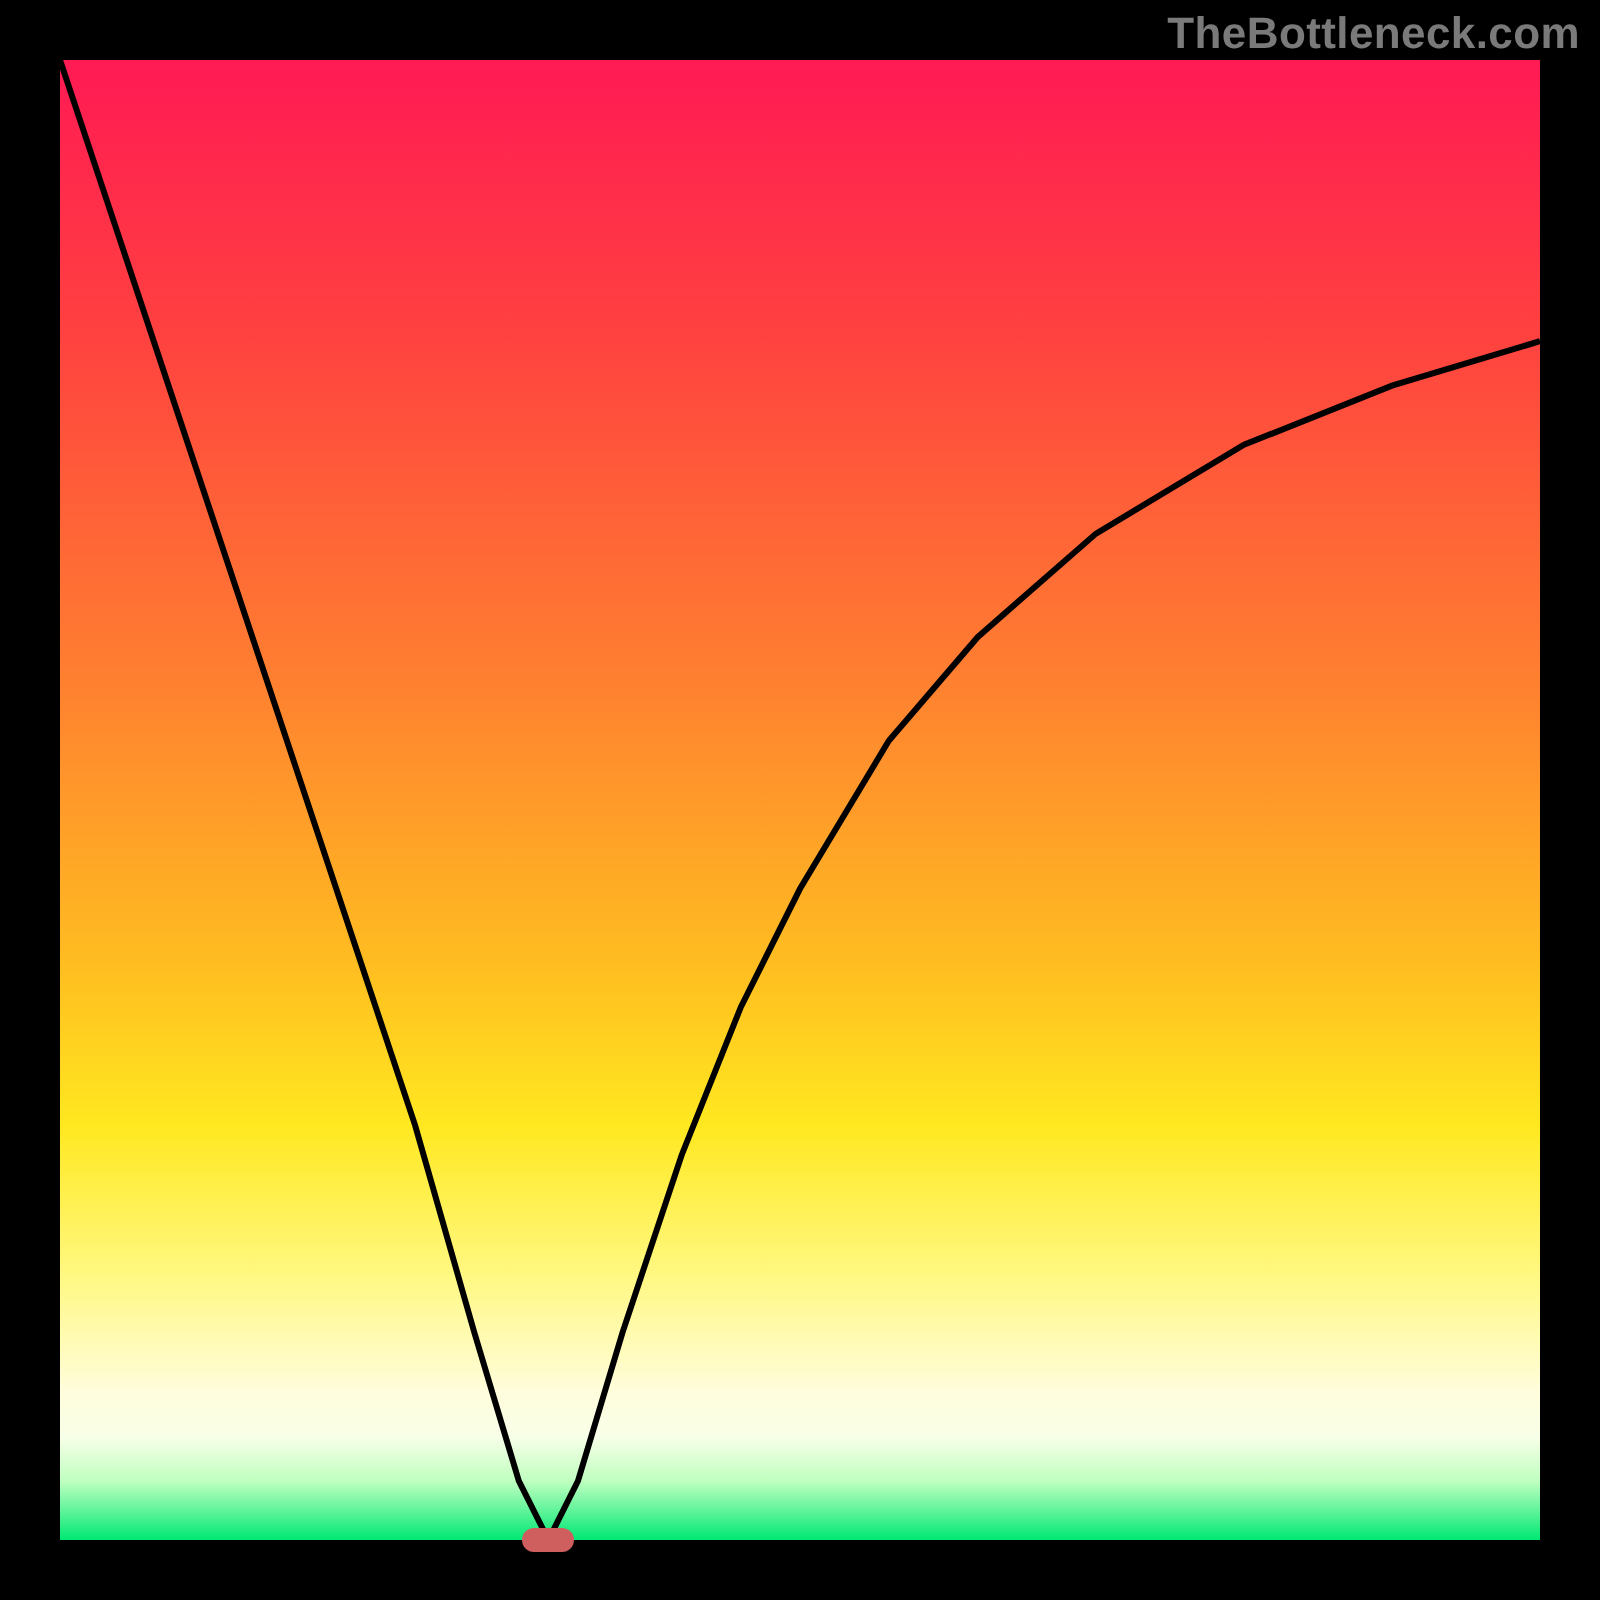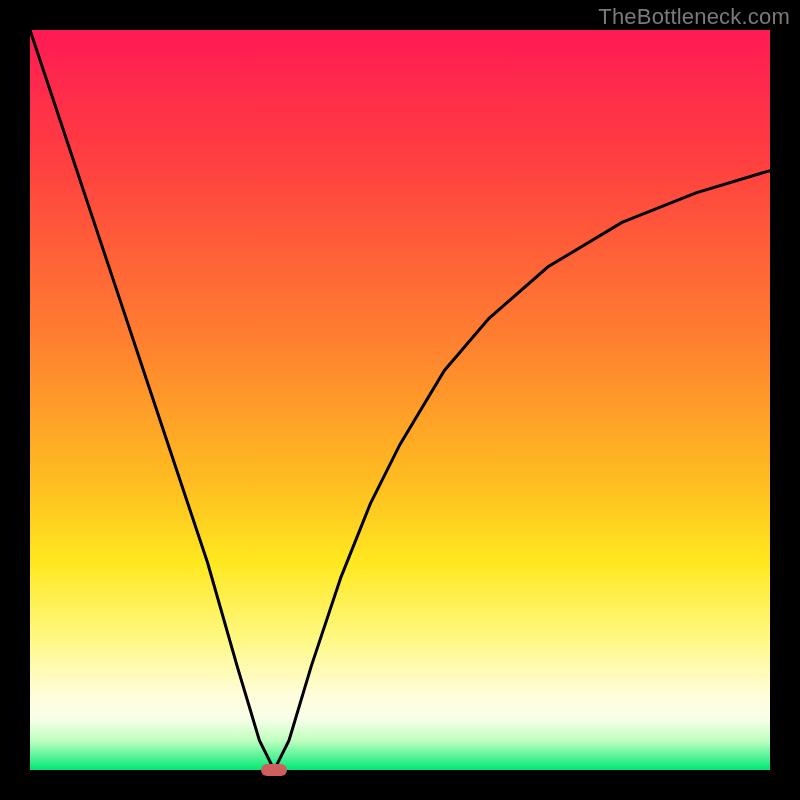--- a/index.html
+++ b/index.html
@@ -53,21 +53,21 @@
     background: #cf5f5f;
     transform: translate(-50%, -50%);
   }
   .watermark {
     position: absolute;
     top: 4px;
     right: 10px;
     font-family: Arial, Helvetica, sans-serif;
     font-size: 22px;
     color: #7a7a7a;
-    font-weight: 400;
+    font-weight: 700;
     letter-spacing: 0.2px;
   }
 </style>
 </head>
 <body>
 
 <div class="frame">
   <div class="plot-area">
     <svg class="curve" viewBox="0 0 740 740">
       <path id="curve-path" d="M0.0 0.0 L29.6 88.8 L59.2 177.6 L88.8 266.4 L118.4 355.2 L148.0 444.0 L177.6 532.8 L207.2 636.4 L229.4 710.4 L244.2 740.0 L259.0 710.4 L281.2 636.4 L310.8 547.6 L340.4 473.6 L370.0 414.4 L414.4 340.4 L458.8 288.6 L518.0 236.8 L592.0 192.4 L666.0 162.8 L740.0 140.6" fill="none" stroke="#000" stroke-width="3"></path>

